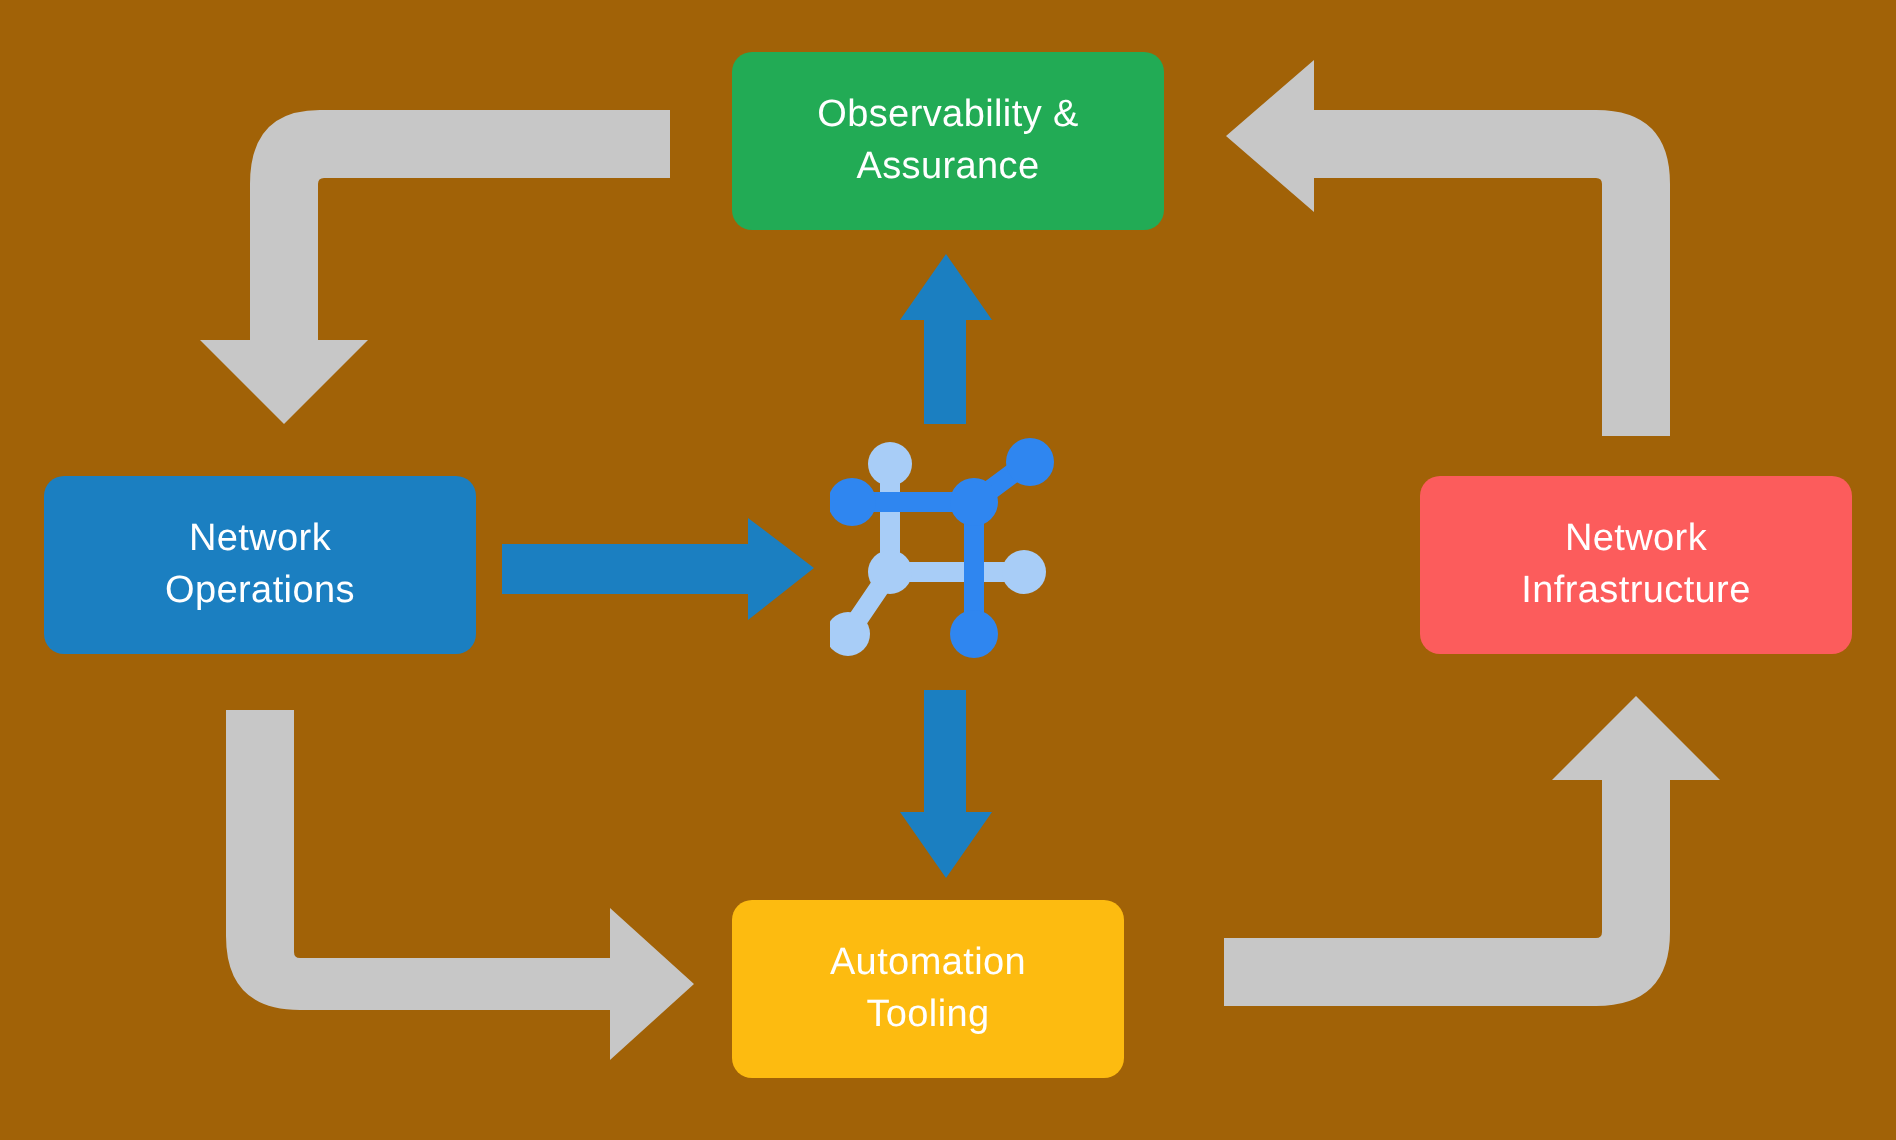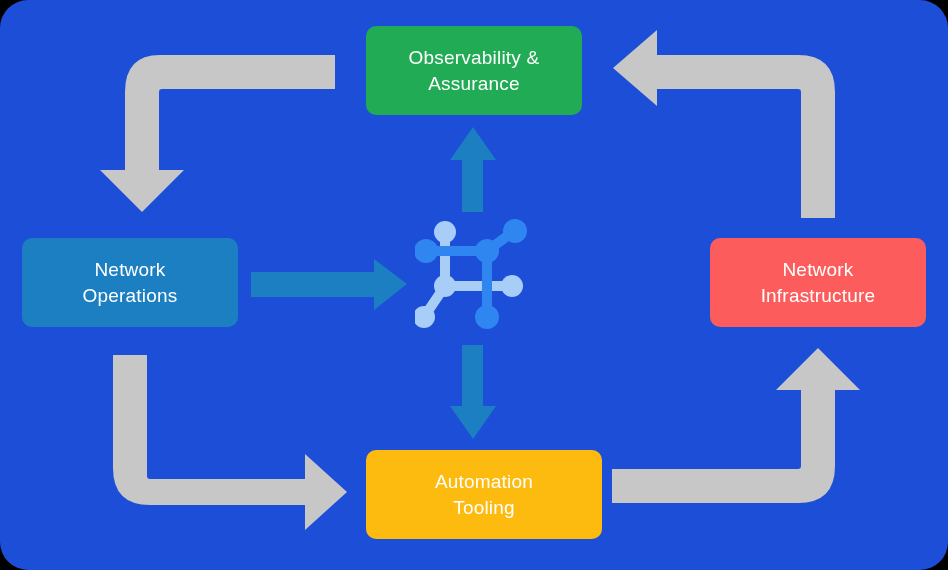--- a/index.html
+++ b/index.html
@@ -49,42 +49,42 @@
   }
   #box-infrastructure {
     left: 710px;
     top: 238px;
     width: 216px;
     height: 89px;
   }
   #box-automation {
     left: 366px;
     top: 450px;
-    width: 236px;
+    width: 196px;
     height: 89px;
   }
   .svg-layer {
     position: absolute;
     left: 0;
     top: 0;
     width: 948px;
     height: 570px;
   }
   #hub-icon {
     position: absolute;
     left: 415px;
     top: 218px;
     width: 120px;
     height: 120px;
   }
 </style>
 </head>
 <body style="background: rgb(0, 0, 0);">
 
-<div id="canvas" style="background: #1d4ed8; border-radius: 28px;">
+<div id="canvas" style="background: #a16207;">
 
   <svg class="svg-layer" viewBox="0 0 948 570" xmlns="http://www.w3.org/2000/svg">
 
     <path fill="#c7c7c7" d="M 335,55 L 160,55 Q 125,55 125,92 L 125,170 L 100,170 L 142,212 L 184,170 L 159,170 L 159,92 Q 159,89 162,89 L 335,89 Z"></path>
 
     <path fill="#c7c7c7" d="M 113,355 L 113,468 Q 113,505 150,505 L 305,505 L 305,530 L 347,492 L 305,454 L 305,479 L 150,479 Q 147,479 147,476 L 147,355 Z"></path>
 
     <path fill="#c7c7c7" d="M 835,218 L 835,92 Q 835,55 798,55 L 657,55 L 657,30 L 613,68 L 657,106 L 657,89 L 798,89 Q 801,89 801,92 L 801,218 Z"></path>
 
     <path fill="#c7c7c7" d="M 612,503 L 798,503 Q 835,503 835,466 L 835,390 L 860,390 L 818,348 L 776,390 L 801,390 L 801,466 Q 801,469 798,469 L 612,469 Z"></path>

